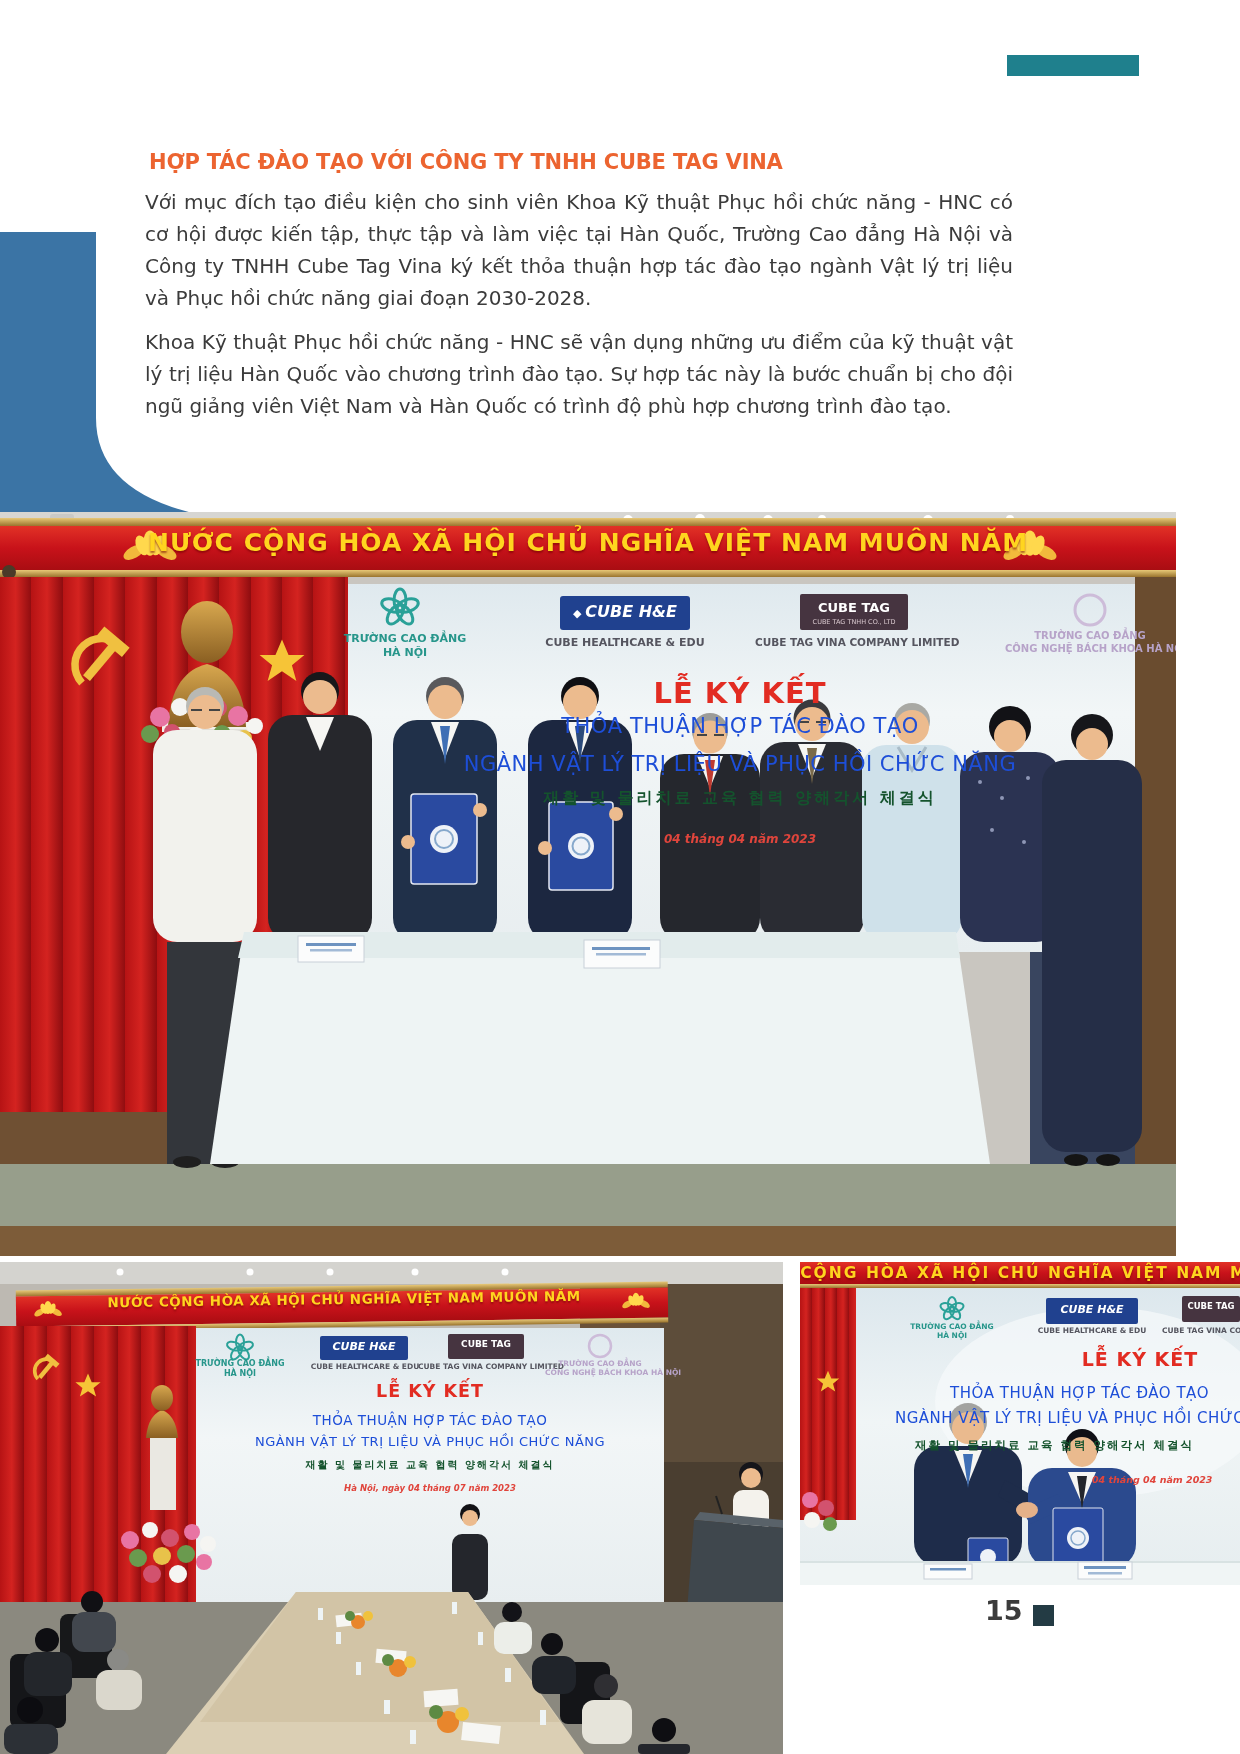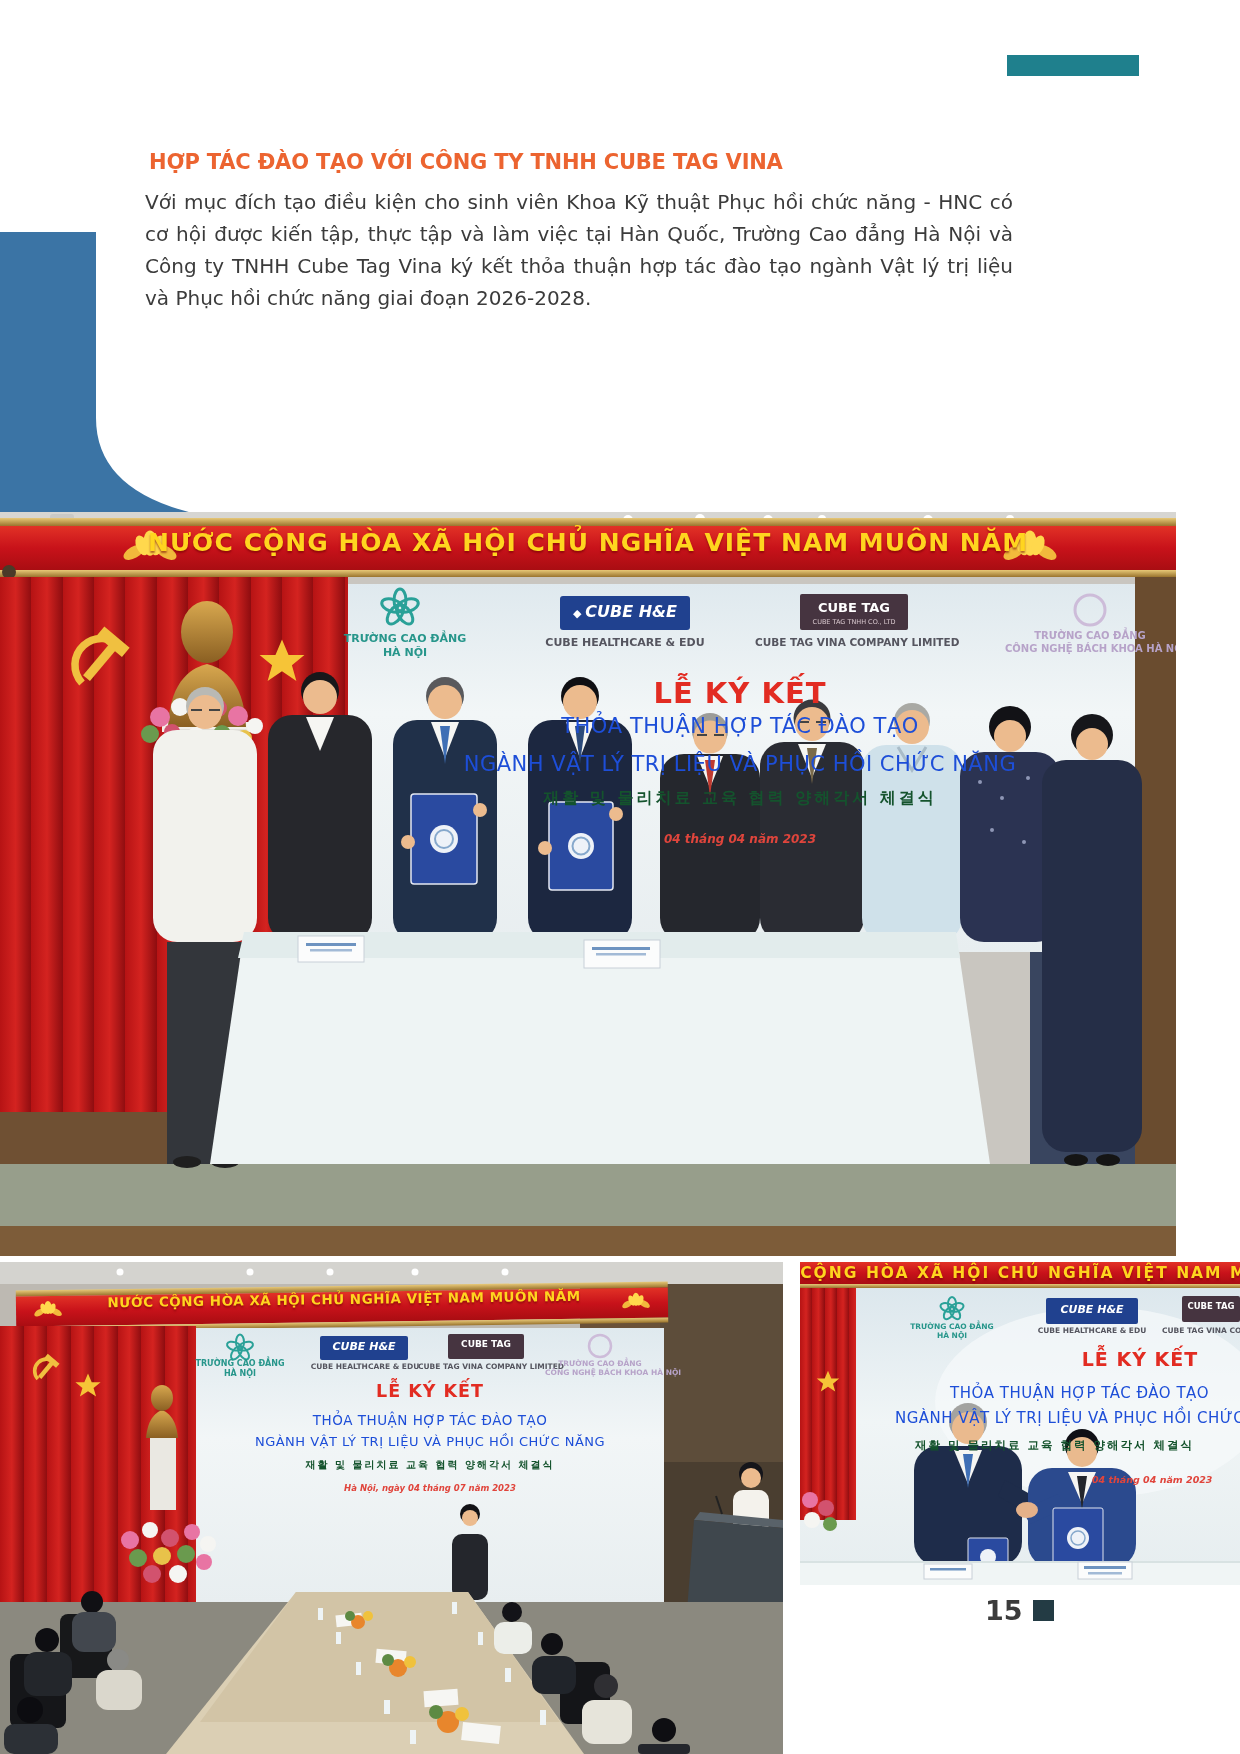--- a/index.html
+++ b/index.html
@@ -25,38 +25,39 @@
   .title-red{font-weight:bold;color:#E22C22;letter-spacing:1px;}
   .sub-teal{font-weight:normal;color:#1d4ed8;letter-spacing:0.5px;}
   .kor{font-weight:bold;color:#14532d;letter-spacing:3px;}
   .date-red{font-style:italic;font-weight:bold;color:#E0453C;text-align:center;}
   .logo-cap{font-weight:bold;color:#55555F;line-height:1.25;}
   .logo-cap span{display:block;}
   .cap-teal{color:#27968B;}
   .cap-purple{color:#B7A3C9;}
   .box-txt{font-weight:bold;font-style:italic;color:#fff;}
   
-  .page-number{position:absolute;left:985px;top:1595px;display:flex;align-items:center;}
+  .page-number{position:absolute;left:985px;top:1595px;display:flex;align-items:flex-end;}
   .page-number .num{font-size:27px;font-weight:bold;color:#3B3B3B;}
   .pn-square{display:inline-block;width:21px;height:21px;background:#233B44;margin-left:10px;}
 </style>
 </head>
 <body>
 
 <div class="page">
 
   <div class="teal-bar"></div>
 
   <svg class="abs" style="left:0;top:232px" width="400" height="313" viewBox="0 0 400 313">
     <path d="M0,0 H96 V186 Q96,262 206,284 L400,313 H0 Z" fill="#3B74A5"></path>
   </svg>
 
   <div class="article">
     <h2>HỢP TÁC ĐÀO TẠO VỚI CÔNG TY TNHH CUBE TAG VINA</h2>
-    <p>Với mục đích tạo điều kiện cho sinh viên Khoa Kỹ thuật Phục hồi chức năng - HNC có cơ hội được kiến tập, thực tập và làm việc tại Hàn Quốc, Trường Cao đẳng Hà Nội và Công ty TNHH Cube Tag Vina ký kết thỏa thuận hợp tác đào tạo ngành Vật lý trị liệu và Phục hồi chức năng giai đoạn 2026-2028.</p>
+    <p>Với mục đích tạo điều kiện cho sinh viên Khoa Kỹ thuật Phục hồi chức năng - HNC có cơ hội được kiến tập, thực tập và làm việc tại Hàn Quốc, Trường Cao đẳng Hà Nội và Công ty TNHH Cube Tag Vina ký kết thỏa thuận hợp tác đào tạo ngành Vật lý trị liệu và Phục hồi chức năng giai đoạn 2030-2028.</p>
+    <p>Khoa Kỹ thuật Phục hồi chức năng - HNC sẽ vận dụng những ưu điểm của kỹ thuật vật lý trị liệu Hàn Quốc vào chương trình đào tạo. Sự hợp tác này là bước chuẩn bị cho đội ngũ giảng viên Việt Nam và Hàn Quốc có trình độ phù hợp chương trình đào tạo.</p>
   </div>
 
   <figure class="photo main-photo" style="margin:0">
     <svg class="scene" width="1176" height="744" viewBox="0 0 1176 744">
       <defs>
         <linearGradient id="mRed" x1="0" y1="0" x2="0" y2="1">
           <stop offset="0" stop-color="#E23226"></stop>
             <stop offset="0.5" stop-color="#C8121A"></stop>
             <stop offset="1" stop-color="#A90D12"></stop>
         </linearGradient>

